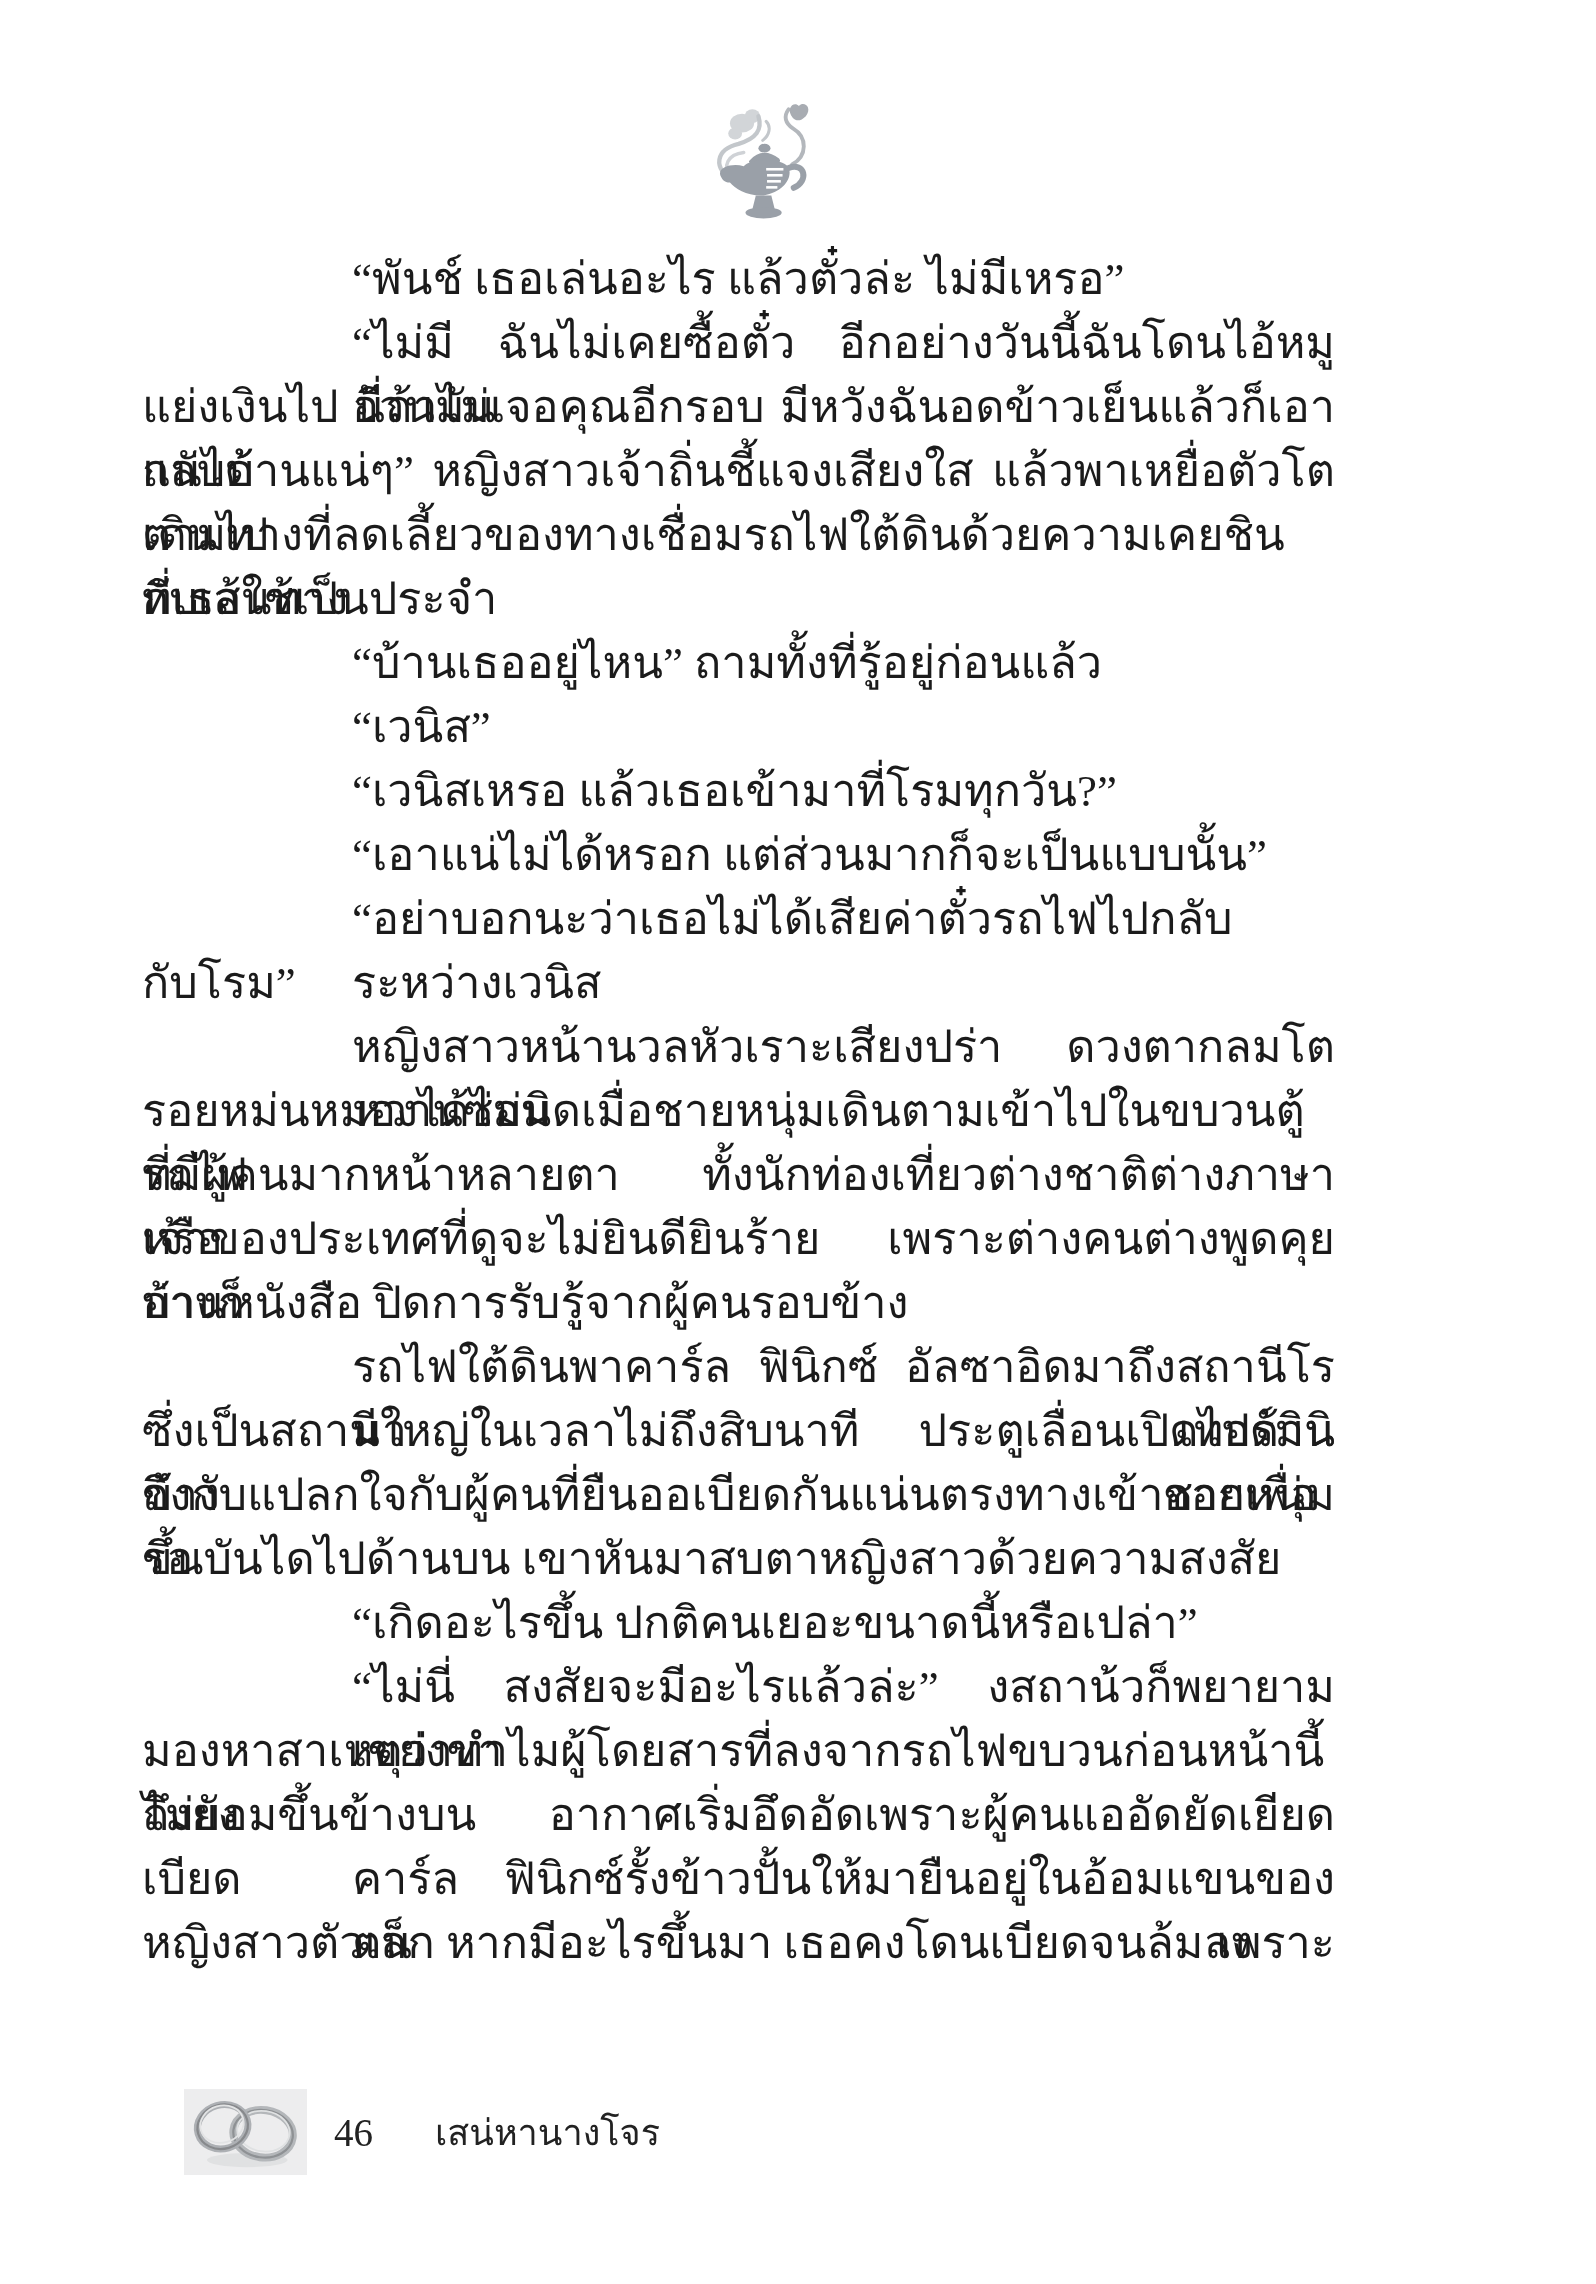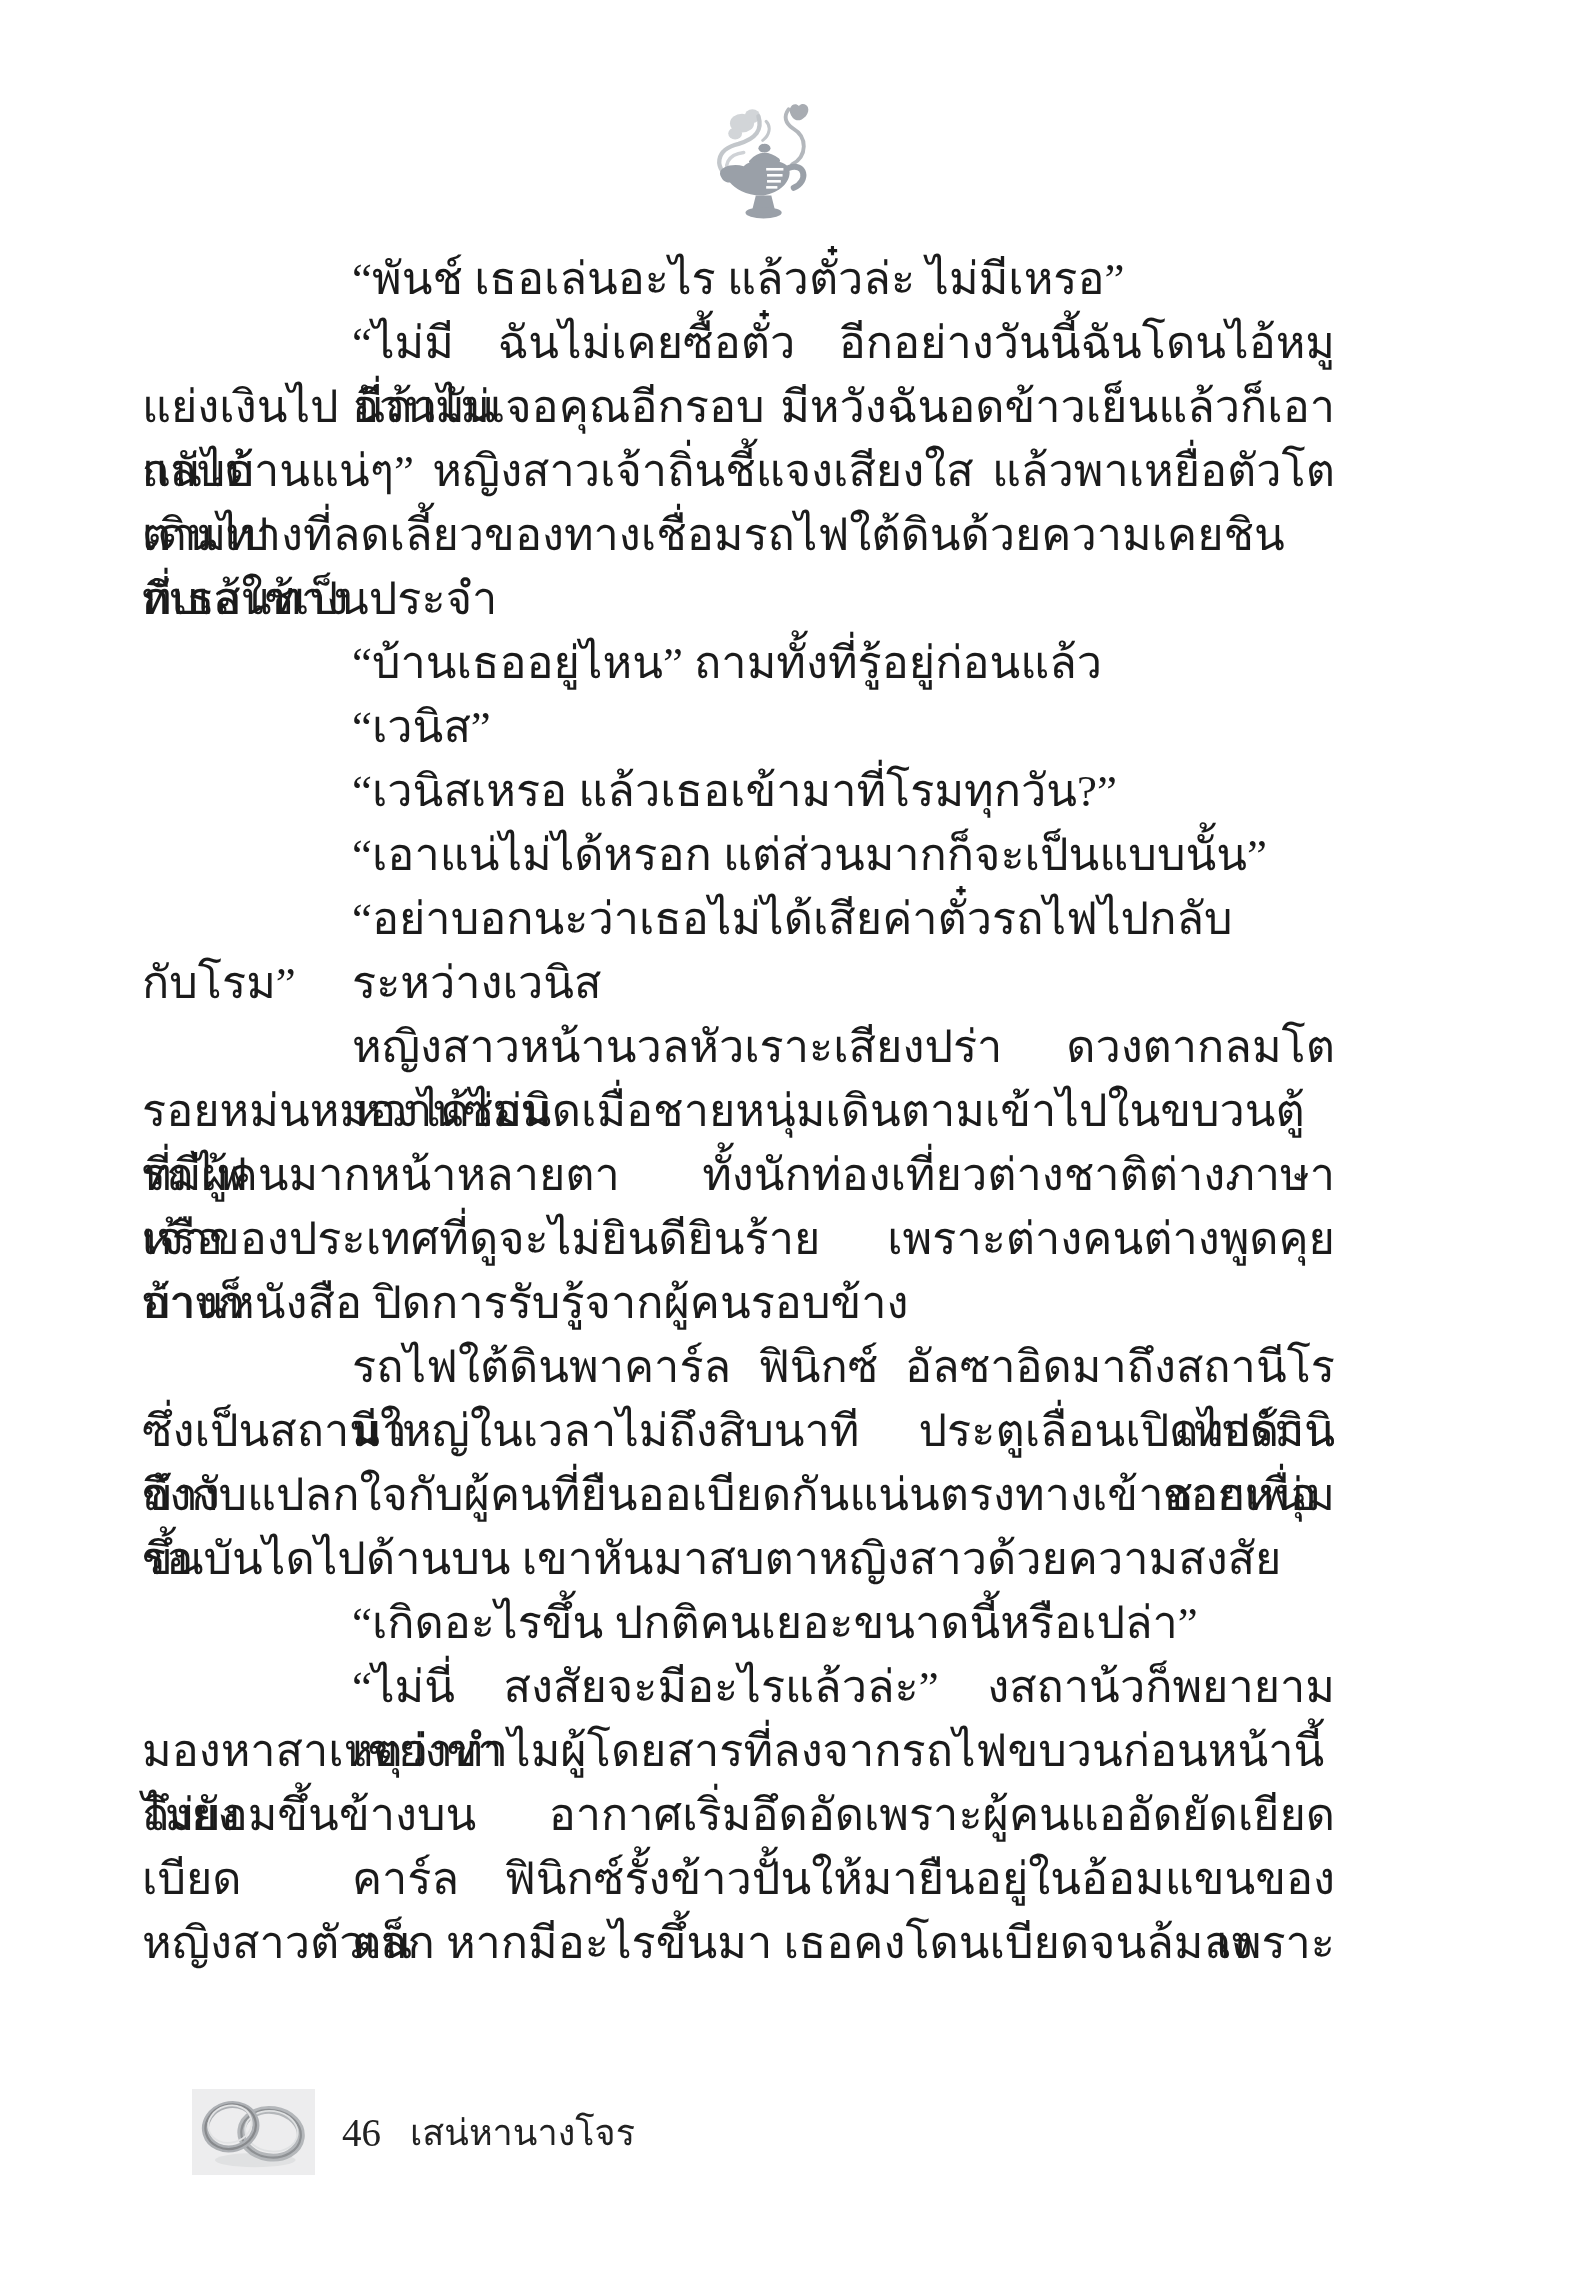--- a/index.html
+++ b/index.html
@@ -25,35 +25,35 @@
     height:64px;line-height:64px;
     text-align:left;
   }
   .line.justify{
     text-align:justify;
     text-align-last:justify;
   }
   .line.indent{padding-left:210px;}
   
   .footer{
-    position:absolute;left:192px;top:2087px;height:90px;
+    position:absolute;left:184px;top:2087px;height:90px;
     display:flex;align-items:center;
   }
   .rings{
     width:123px;height:86px;display:inline-block;background:#ededee;
     flex:0 0 auto;
   }
   .rings svg{width:100%;height:100%;display:block;}
   .pagenum{
     margin-left:27px;
     font-size:39px;color:#222;
     font-family:"Liberation Serif","DejaVu Serif",serif;
   }
   .book-title{
-    margin-left:29px;
+    margin-left:62px;
     font-size:36px;color:#222;
     font-family:"Liberation Serif","DejaVu Serif",serif;
   }
 </style>
 </head>
 <body>
 
 <div class="page">
 
   <div class="ornament">

